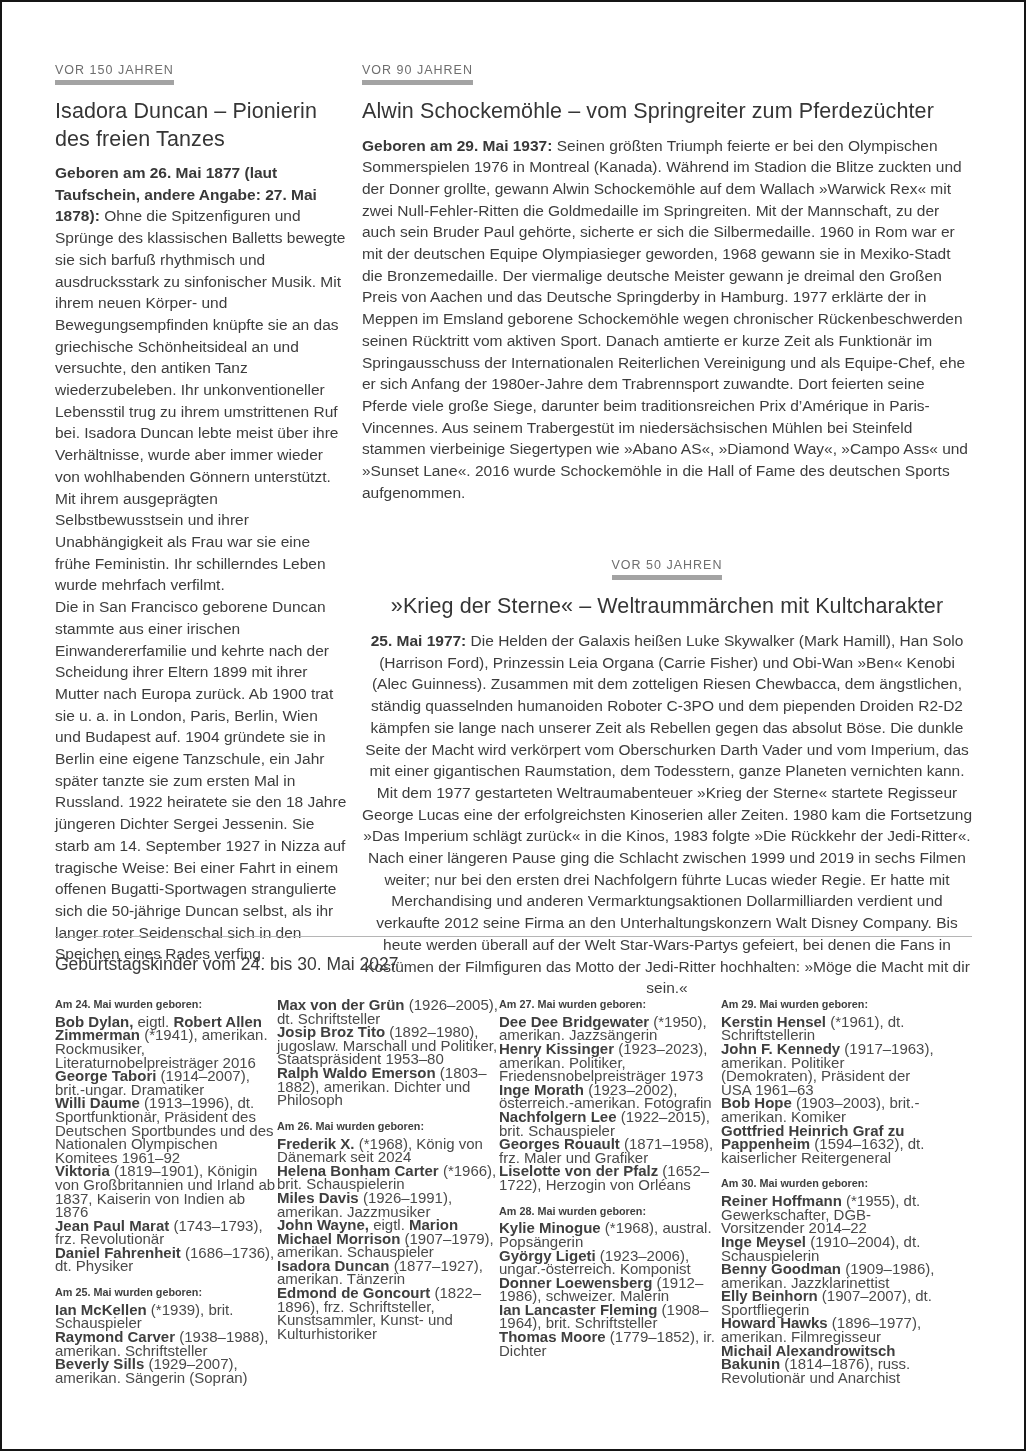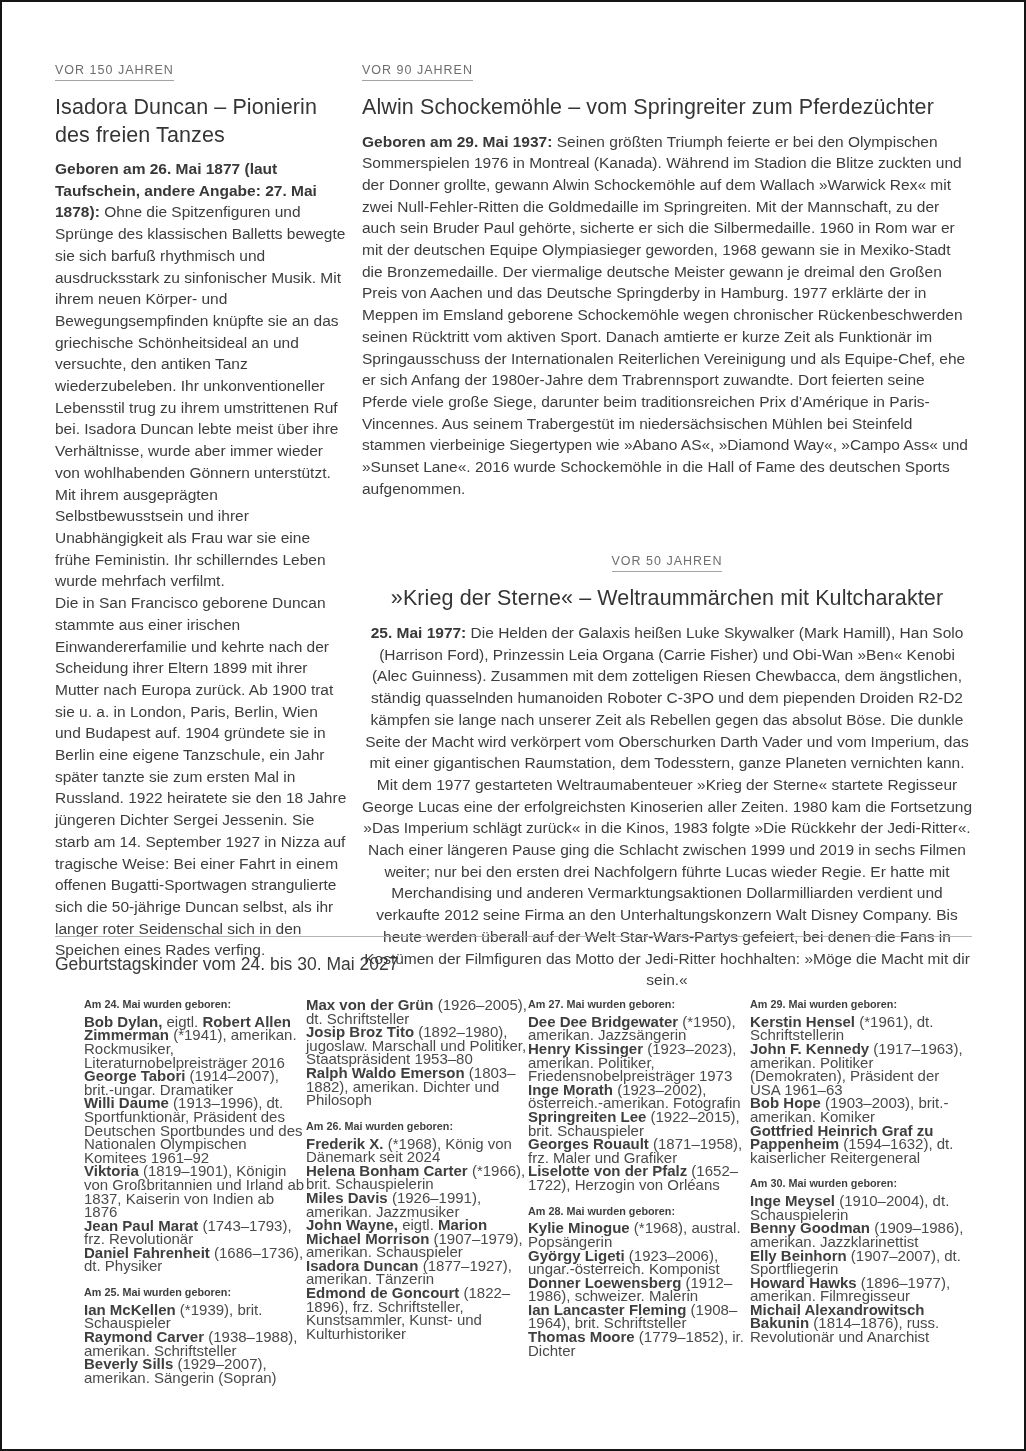--- a/index.html
+++ b/index.html
@@ -21,21 +21,21 @@
     position: absolute; left: 55px; top: 60px; width: 917px;
     display: flex;
   }
   .col-left  { width: 292px; flex: none; }
   .col-right { width: 610px; flex: none; margin-left: 15px; }
   .article .kicker {
     display: inline-block;
     font-size: 12.5px;
     letter-spacing: 1px;
     color: #6e6e6e;
-    border-bottom: 1px solid #a3a3a3;
+    border-bottom: 5px solid #a3a3a3;
     padding-bottom: 3px;
     margin: 0 0 2px 0;
   }
   .article h1 {
     font-size: 21.5px;
     font-weight: 400;
     line-height: 1.28;
     color: #353535;
     margin: 11px 0 9px 0;
     letter-spacing: 0.1px;
@@ -58,21 +58,21 @@
     border: none;
     border-top: 1px solid #b5b5b5;
     margin: 0;
   }
   .birthdays h2 {
     font-size: 17.5px;
     font-weight: 400;
     color: #3a3a3a;
     margin: 17px 0 23px 0;
   }
-  .bcols { display: flex; justify-content: flex-end; }
+  .bcols { display: flex; justify-content: flex-start; }
   .bcol { width: 222px; flex: none; }
   .bcol .day-header {
     font-size: 10.8px;
     font-weight: 700;
     color: #3f3f3f;
     line-height: 13.8px;
     margin: 13px 0 3px 0;
   }
   .bcol .day-header:first-child { margin-top: 0; }
   .bcol .entry {
@@ -133,37 +133,38 @@
         <p class="entry"><b>Miles Davis</b> (1926–1991), amerikan. Jazzmusiker</p>
         <p class="entry"><b>John Wayne,</b> eigtl. <b>Marion Michael Morrison</b> (1907–1979), amerikan. Schauspieler</p>
         <p class="entry"><b>Isadora Duncan</b> (1877–1927), amerikan. Tänzerin</p>
         <p class="entry"><b>Edmond de Goncourt</b> (1822–1896), frz. Schriftsteller, Kunstsammler, Kunst- und Kulturhistoriker</p>
       </div>
       <div class="bcol">
         <p class="day-header">Am 27. Mai wurden geboren:</p>
         <p class="entry"><b>Dee Dee Bridgewater</b> (*1950), amerikan. Jazzsängerin</p>
         <p class="entry"><b>Henry Kissinger</b> (1923–2023), amerikan. Politiker, Friedensnobelpreisträger 1973</p>
         <p class="entry"><b>Inge Morath</b> (1923–2002), österreich.-amerikan. Fotografin</p>
-        <p class="entry"><b>Springreiten Lee</b> (1922–2015), brit. Schauspieler</p>
+        <p class="entry"><b>Nachfolgern Lee</b> (1922–2015), brit. Schauspieler</p>
         <p class="entry"><b>Georges Rouault</b> (1871–1958), frz. Maler und Grafiker</p>
         <p class="entry"><b>Liselotte von der Pfalz</b> (1652–1722), Herzogin von Orléans</p>
         <p class="day-header">Am 28. Mai wurden geboren:</p>
         <p class="entry"><b>Kylie Minogue</b> (*1968), austral. Popsängerin</p>
         <p class="entry"><b>György Ligeti</b> (1923–2006), ungar.-österreich. Komponist</p>
         <p class="entry"><b>Donner Loewensberg</b> (1912–1986), schweizer. Malerin</p>
         <p class="entry"><b>Ian Lancaster Fleming</b> (1908–1964), brit. Schriftsteller</p>
         <p class="entry"><b>Thomas Moore</b> (1779–1852), ir. Dichter</p>
       </div>
       <div class="bcol">
         <p class="day-header">Am 29. Mai wurden geboren:</p>
         <p class="entry"><b>Kerstin Hensel</b> (*1961), dt. Schriftstellerin</p>
         <p class="entry"><b>John F. Kennedy</b> (1917–1963), amerikan. Politiker (Demokraten), Präsident der USA 1961–63</p>
         <p class="entry"><b>Bob Hope</b> (1903–2003), brit.-amerikan. Komiker</p>
         <p class="entry"><b>Gottfried Heinrich Graf zu Pappenheim</b> (1594–1632), dt. kaiserlicher Reitergeneral</p>
         <p class="day-header">Am 30. Mai wurden geboren:</p>
+        <p class="entry"><b>Reiner Hoffmann</b> (*1955), dt. Gewerkschafter, DGB-Vorsitzender 2014–22</p>
         <p class="entry"><b>Inge Meysel</b> (1910–2004), dt. Schauspielerin</p>
         <p class="entry"><b>Benny Goodman</b> (1909–1986), amerikan. Jazzklarinettist</p>
         <p class="entry"><b>Elly Beinhorn</b> (1907–2007), dt. Sportfliegerin</p>
         <p class="entry"><b>Howard Hawks</b> (1896–1977), amerikan. Filmregisseur</p>
         <p class="entry"><b>Michail Alexandrowitsch Bakunin</b> (1814–1876), russ. Revolutionär und Anarchist</p>
       </div>
     </div>
 </section>
 
 </body></html>

